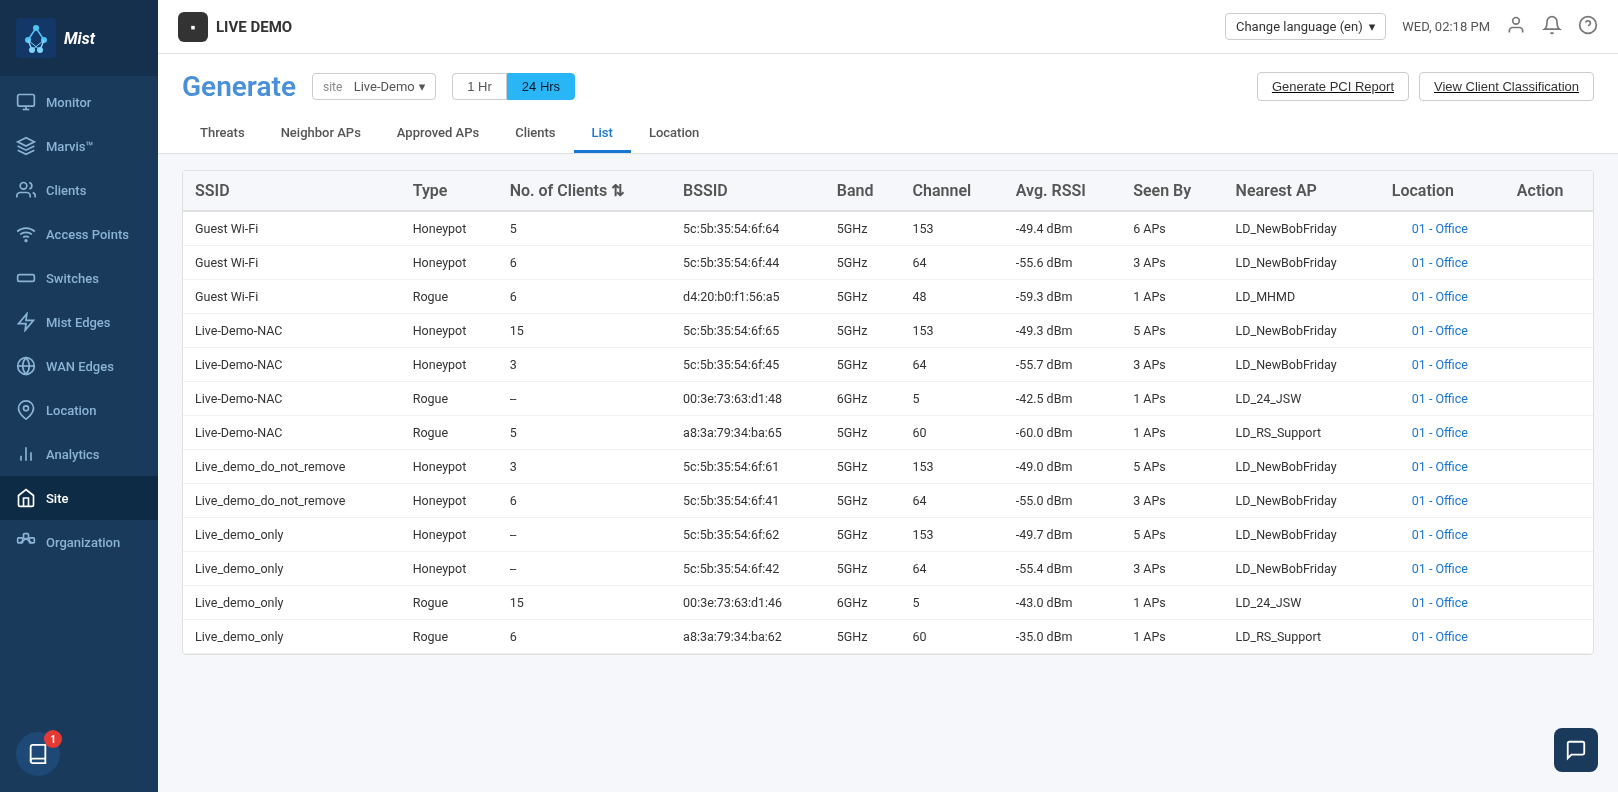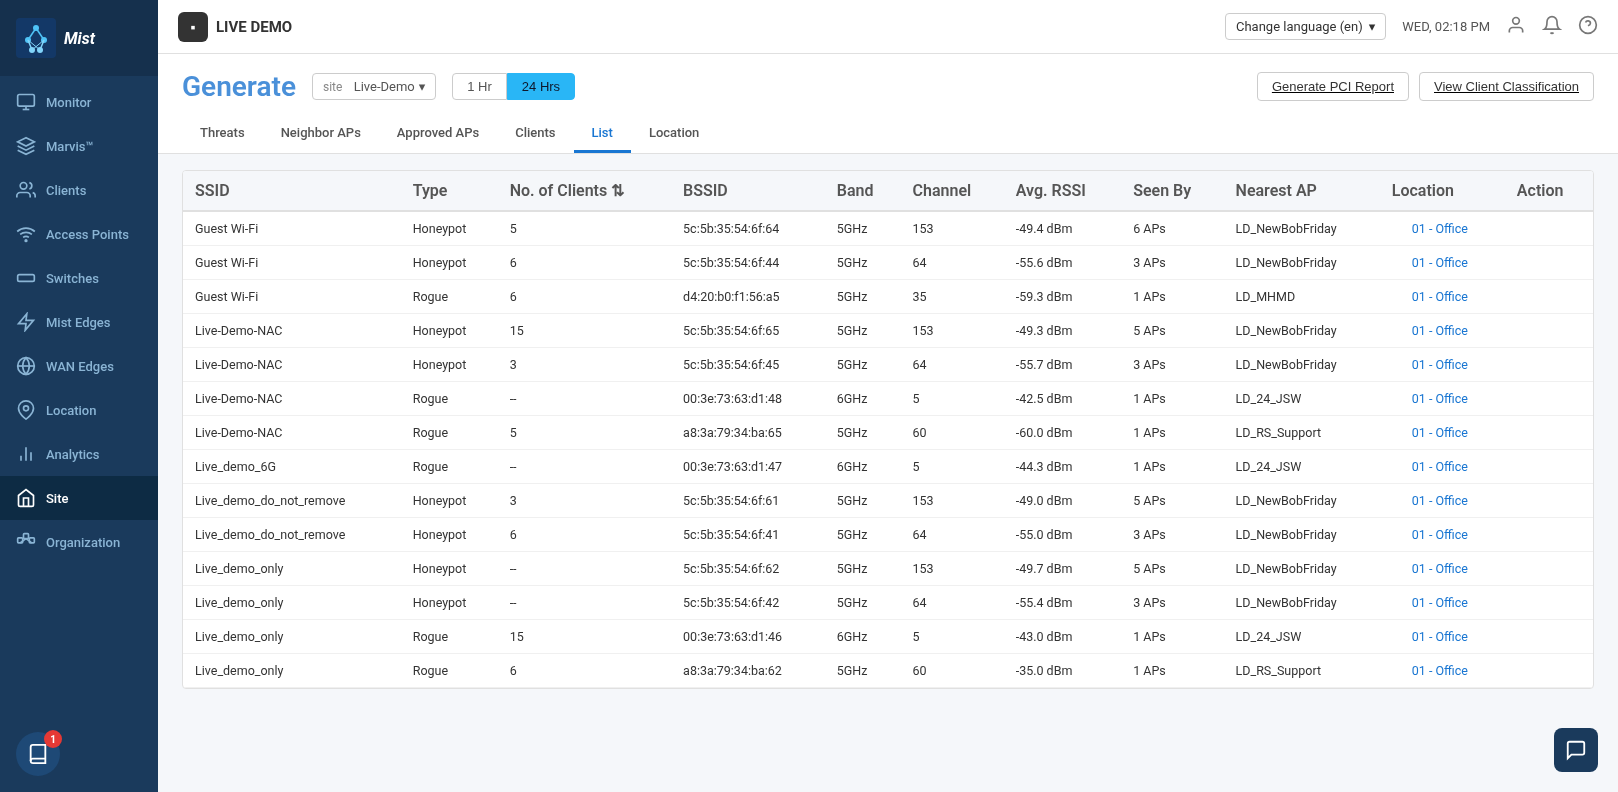--- a/index.html
+++ b/index.html
@@ -508,21 +508,21 @@
               <td>LD_NewBobFriday</td>
               <td><a class="location-link">01 - Office</a></td>
               <td></td>
             </tr>
             <tr>
               <td>Guest Wi-Fi</td>
               <td>Rogue</td>
               <td>6</td>
               <td>d4:20:b0:f1:56:a5</td>
               <td>5GHz</td>
-              <td>35</td>
+              <td>48</td>
               <td>-59.3 dBm</td>
               <td>1 APs</td>
               <td>LD_MHMD</td>
               <td><a class="location-link">01 - Office</a></td>
               <td></td>
             </tr>
             <tr>
               <td>Live-Demo-NAC</td>
               <td>Honeypot</td>
               <td>15</td>
@@ -568,33 +568,20 @@
               <td>a8:3a:79:34:ba:65</td>
               <td>5GHz</td>
               <td>60</td>
               <td>-60.0 dBm</td>
               <td>1 APs</td>
               <td>LD_RS_Support</td>
               <td><a class="location-link">01 - Office</a></td>
               <td></td>
             </tr>
             <tr>
-              <td>Live_demo_6G</td>
-              <td>Rogue</td>
-              <td>--</td>
-              <td>00:3e:73:63:d1:47</td>
-              <td>6GHz</td>
-              <td>5</td>
-              <td>-44.3 dBm</td>
-              <td>1 APs</td>
-              <td>LD_24_JSW</td>
-              <td><a class="location-link">01 - Office</a></td>
-              <td></td>
-            </tr>
-            <tr>
               <td>Live_demo_do_not_remove</td>
               <td>Honeypot</td>
               <td>3</td>
               <td>5c:5b:35:54:6f:61</td>
               <td>5GHz</td>
               <td>153</td>
               <td>-49.0 dBm</td>
               <td>5 APs</td>
               <td>LD_NewBobFriday</td>
               <td><a class="location-link">01 - Office</a></td>

